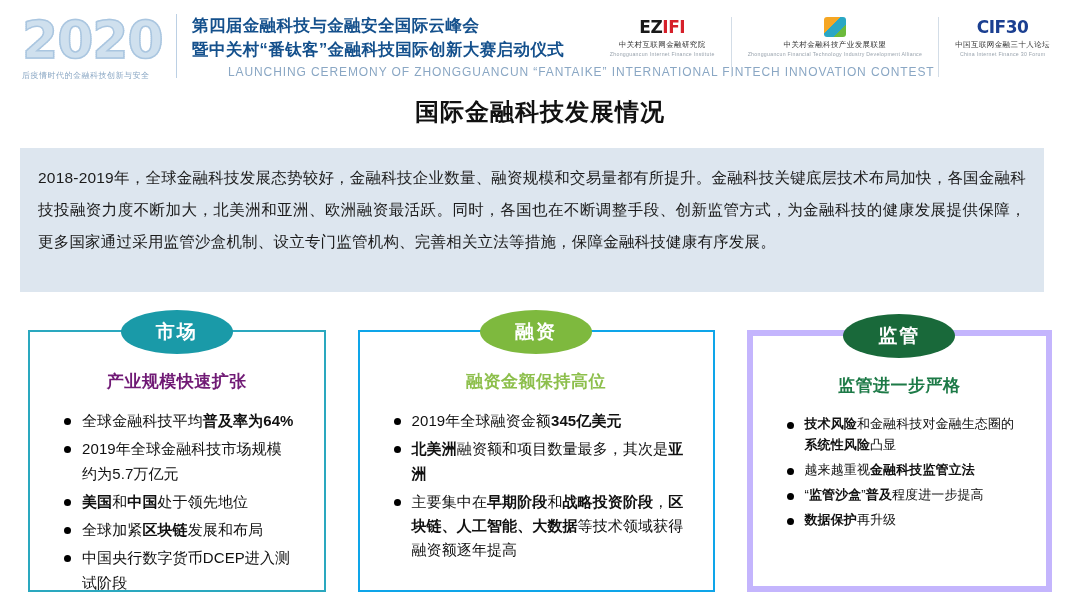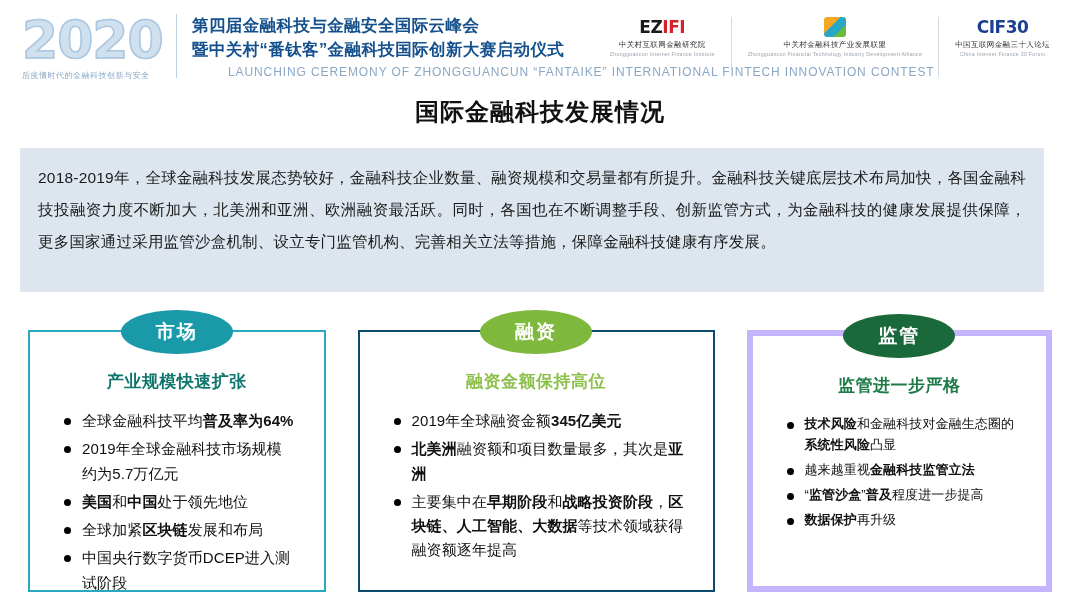--- a/index.html
+++ b/index.html
@@ -87,37 +87,37 @@
     position:absolute;left:28px;top:330px;width:1024px;height:262px;
     display:flex;gap:32px;
   }
   .card{
     position:relative;
     box-sizing:border-box;
     background:#fff;
     padding:34px 12px 10px 12px;
   }
   .card.c1{width:336px;border:2px solid #2aa8bf;}
-  .card.c2{width:404px;border:2px solid #0c4a6e;}
+  .card.c2{width:404px;border:2px solid #0ea5e9;}
   .card.c3{width:344px;border:6px solid #c4b5fd;}
 
   .badge{
     position:absolute;top:-22px;left:50%;transform:translateX(-50%);
     width:112px;height:44px;border-radius:50%;
     display:flex;align-items:center;justify-content:center;
     color:#fff;font-size:19px;font-weight:bold;letter-spacing:2px;
   }
   .c1 .badge{background:#1a9aa8;}
   .c2 .badge{background:#7eb93e;}
   .c3 .badge{background:#19693a;}
 
   .card-head{
     text-align:center;font-size:17px;font-weight:bold;margin:4px 0 8px 0;letter-spacing:.5px;
   }
-  .c1 .card-head{color:#0f766e;}
+  .c1 .card-head{color:#701a75;}
   .c2 .card-head{color:#8dbf4c;}
   .c3 .card-head{color:#1d7a47;}
 
   ul.bullets{margin:16px;padding:0;list-style:none;}
   ul.bullets li{
     position:relative;padding-left:24px;margin-bottom:4px;
     font-size:15px;line-height:1.62;color:#111;letter-spacing:.1px;
   }
   ul.bullets li::before{
     content:"";position:absolute;left:6px;top:9px;

